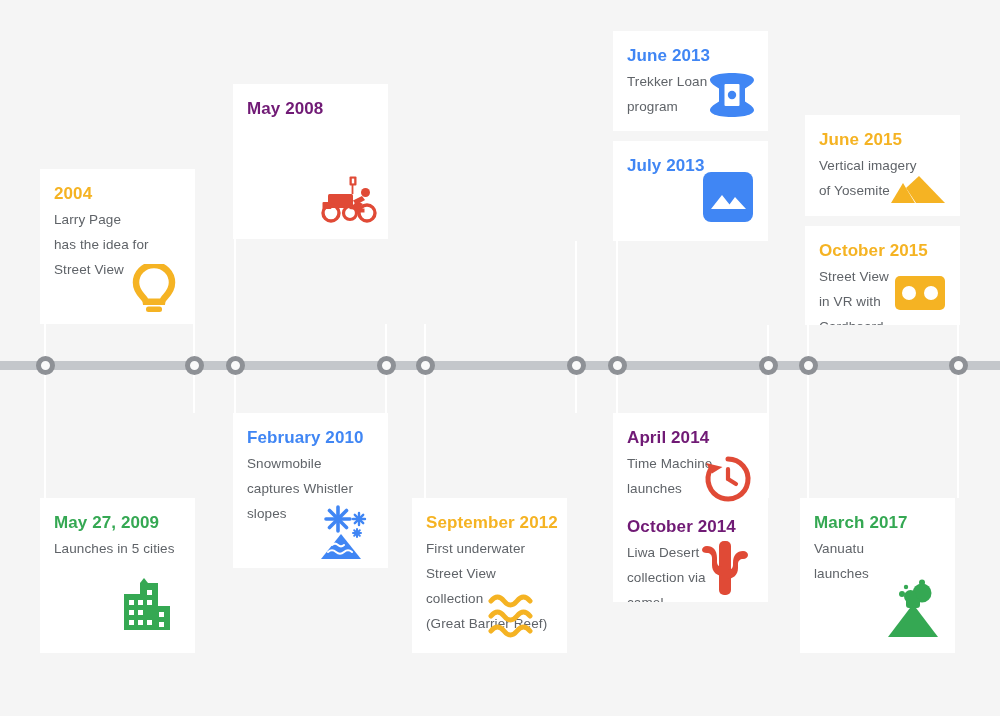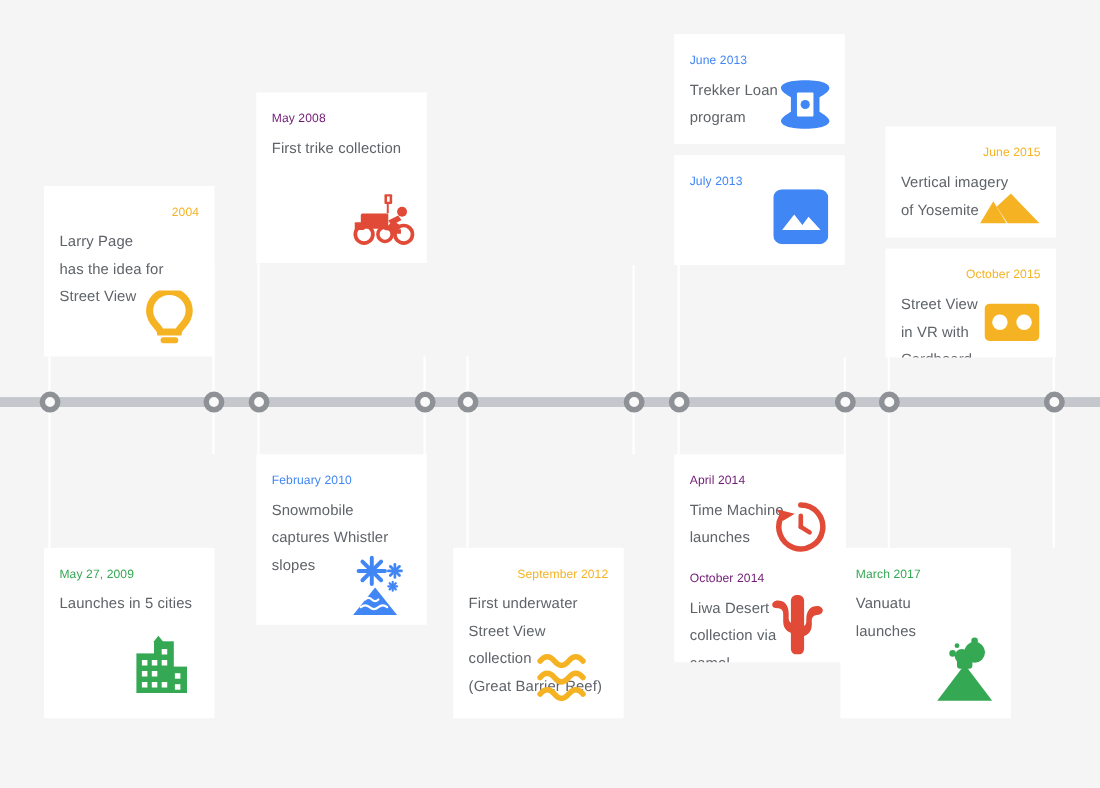--- a/index.html
+++ b/index.html
@@ -29,41 +29,42 @@
   }
 
   
   .card {
     position:absolute;
     background:#ffffff;
     padding:16px 14px 10px 14px;
     overflow:hidden;
   }
   .card .date {
-    font-size:11px;
+    font-size:17px;
     line-height:17px;
     margin:0 0 5px 0;
     white-space:nowrap;
     letter-spacing:0.1px;
+    font-weight:bold;
   }
   .card .desc {
     font-size:13.5px;
     line-height:25px;
     color:#5f6368;
     margin:0;
     white-space:pre-line;
     letter-spacing:0.1px;
   }
   .card .icon-wrap {
     position:absolute;
     display:flex;
     align-items:center;
     justify-content:center;
   }
-  .c-yellow { color:#f5b323;text-align:right; }
+  .c-yellow { color:#f5b323; }
   .c-red    { color:#701a75; }
   .c-blue   { color:#4086f4; }
   .c-green  { color:#35a853; }
 
   svg { display:block; }
 </style>
 </head>
 <body>
 
 <div id="stage">
@@ -76,21 +77,20 @@
     <div class="icon-wrap" style="right:16px; bottom:6px; width:50px; height:54px;">
       <svg width="46" height="54" viewBox="0 0 46 54">
         <path d="M23 1C12.5 1 5 9 5 18.6c0 6 3 10.2 6.2 13.6 2.2 2.3 3.3 3.8 3.6 5.6h16.4c.3-1.8 1.4-3.3 3.6-5.6C38 28.8 41 24.6 41 18.6 41 9 33.5 1 23 1z" fill="none" stroke="#f5b323" stroke-width="6.5"></path>
         <rect x="15" y="42.5" width="16" height="5.5" rx="2.5" fill="#f5b323"></rect>
       </svg>
     </div>
   </div>
 
   <div class="card" style="left:233px; top:84px; width:155px; height:155px;">
     <p class="date c-red">May 2008</p>
-    <p class="desc">First trike collection</p>
     <div class="icon-wrap" style="right:10px; bottom:14px; width:60px; height:50px;">
       <svg width="58" height="50" viewBox="0 0 58 50">
         <g fill="#e04a36">
           <rect x="30.5" y="1.5" width="7" height="9" rx="1"></rect>
           <rect x="32.8" y="3.6" width="2.4" height="4.8" fill="#fff"></rect>
           <rect x="32.6" y="10" width="1.8" height="9"></rect>
           <rect x="9" y="19" width="25" height="14" rx="1.5"></rect>
           <circle cx="46.5" cy="17.5" r="4.5"></circle>
           <path d="M30 34l8-8 6 3-5 6z"></path>
           <path d="M34 25.5l9-4.5 3 4-9 5z"></path>
@@ -257,21 +257,21 @@
       <svg width="48" height="56" viewBox="0 0 48 56">
         <g fill="#e04a36">
           <rect x="18" y="2" width="12" height="54" rx="5"></rect>
           <path d="M6 14c3 0 5 2 5 5v7c0 7 5 11 11 11v-9c-4 0-6-2-6-5v-4c0-8-4-12-10-12-3 0-5 2-5 4s2 3 5 3z"></path>
           <path d="M42 20c-3 0-5 2-5 5v4c0 7-5 11-11 11v-9c4 0 6-2 6-5v-2c0-8 4-12 10-12 3 0 5 2 5 4s-2 4-5 4z"></path>
         </g>
       </svg>
     </div>
   </div>
 
-  <div class="card" style="left:764px; top:498px; width:155px; height:155px;">
+  <div class="card" style="left:800px; top:498px; width:155px; height:155px;">
     <p class="date c-green">March 2017</p>
     <p class="desc">Vanuatu
 launches</p>
     <div class="icon-wrap" style="right:14px; bottom:14px; width:60px; height:62px;">
       <svg width="58" height="60" viewBox="0 0 58 60">
         <g fill="#35a853">
           <circle cx="40" cy="4.5" r="3"></circle>
           <circle cx="40" cy="15" r="9.5"></circle>
           <circle cx="28.5" cy="18.5" r="6.5"></circle>
           <circle cx="20" cy="16" r="3"></circle>

